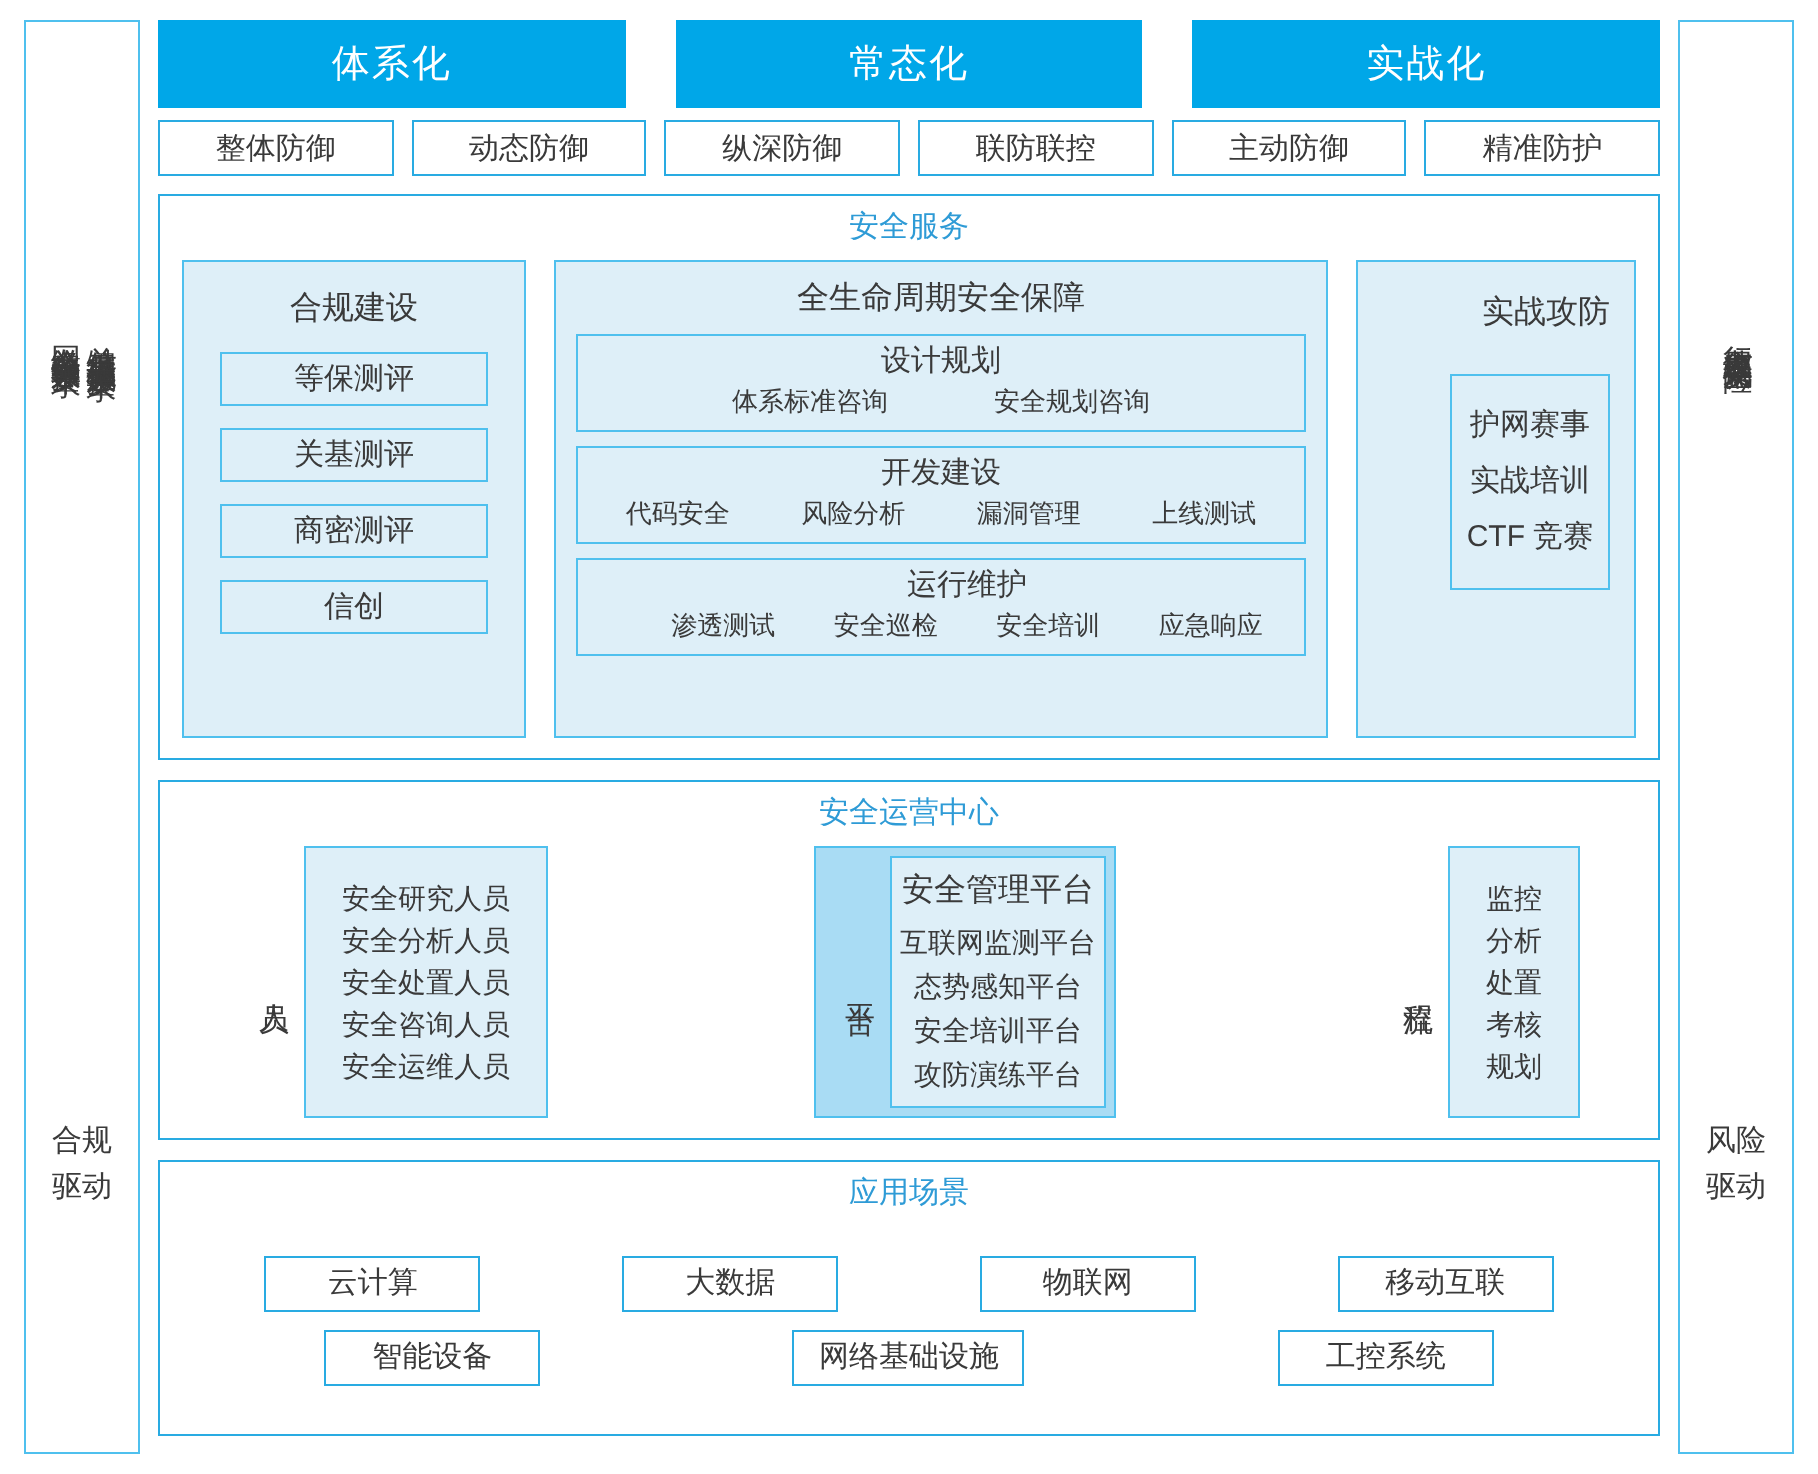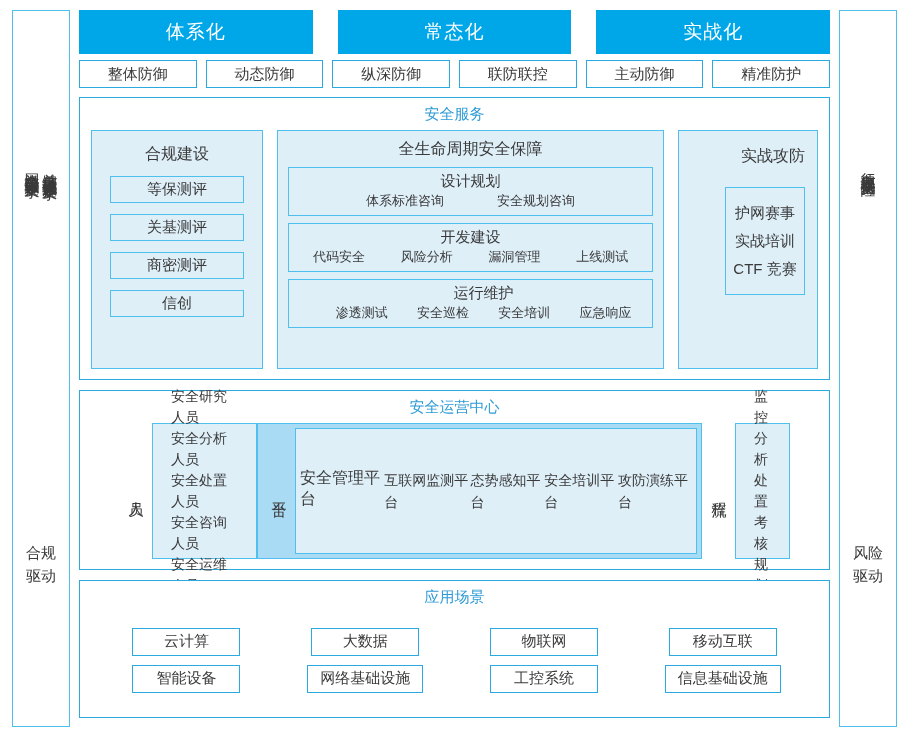--- a/index.html
+++ b/index.html
@@ -50,21 +50,21 @@
     writing-mode: vertical-rl;
     text-orientation: upright;
     font-size: 15px;
     letter-spacing: 1px;
     line-height: 1.05;
     color: #3a3a3a;
     white-space: nowrap;
   }
   .rail-bottom {
     position: absolute;
-    top: 530px;
+    top: 548px;
     left: 0;
     right: 0;
     text-align: center;
     font-size: 15px;
     line-height: 1.55;
     color: #3a3a3a;
   }
   .rail-bottom div { white-space: nowrap; }
 
   
@@ -284,21 +284,21 @@
     box-sizing: border-box;
     display: flex;
     align-items: stretch;
     padding: 4px;
   }
   .platform-inner {
     border: 1.3px solid #4FC0EE;
     background: #DEEFF8;
     box-sizing: border-box;
     display: flex;
-    flex-direction: row;
+    flex-direction: column;
     align-items: center;
     justify-content: center;
     padding: 6px 4px;
   }
   .platform-head {
     font-size: 16px;
     margin-bottom: 4px;
     color: #3a3a3a;
   }
   .platform-item {
@@ -493,23 +493,20 @@
         <div class="scene-row">
           <div class="scene-cell">
             <div class="scene-box">智能设备</div>
           </div>
           <div class="scene-cell">
             <div class="scene-box">网络基础设施</div>
           </div>
           <div class="scene-cell">
             <div class="scene-box">工控系统</div>
           </div>
-          <div class="scene-cell">
-            <div class="scene-box">信息基础设施</div>
-          </div>
         </div>
       </div>
     </div>
 
   </div>
 
   <div class="rail">
     <div class="rail-vtext-wrap">
       <span class="vtext">行业应用场景安全风险</span>
     </div>

